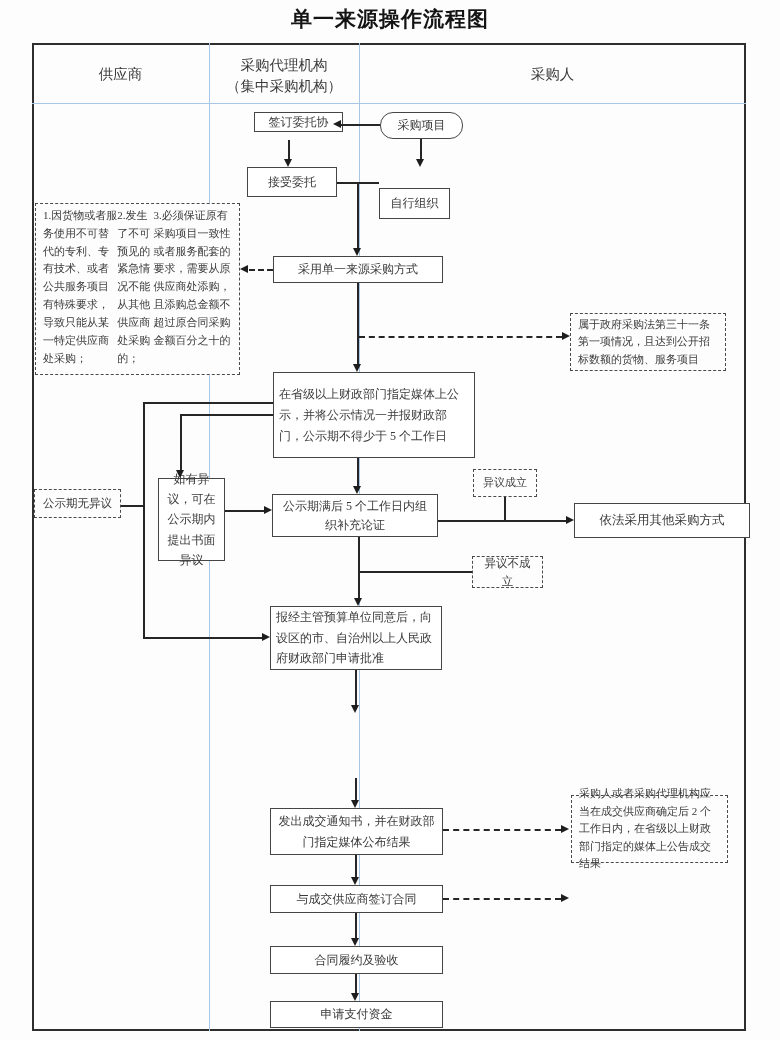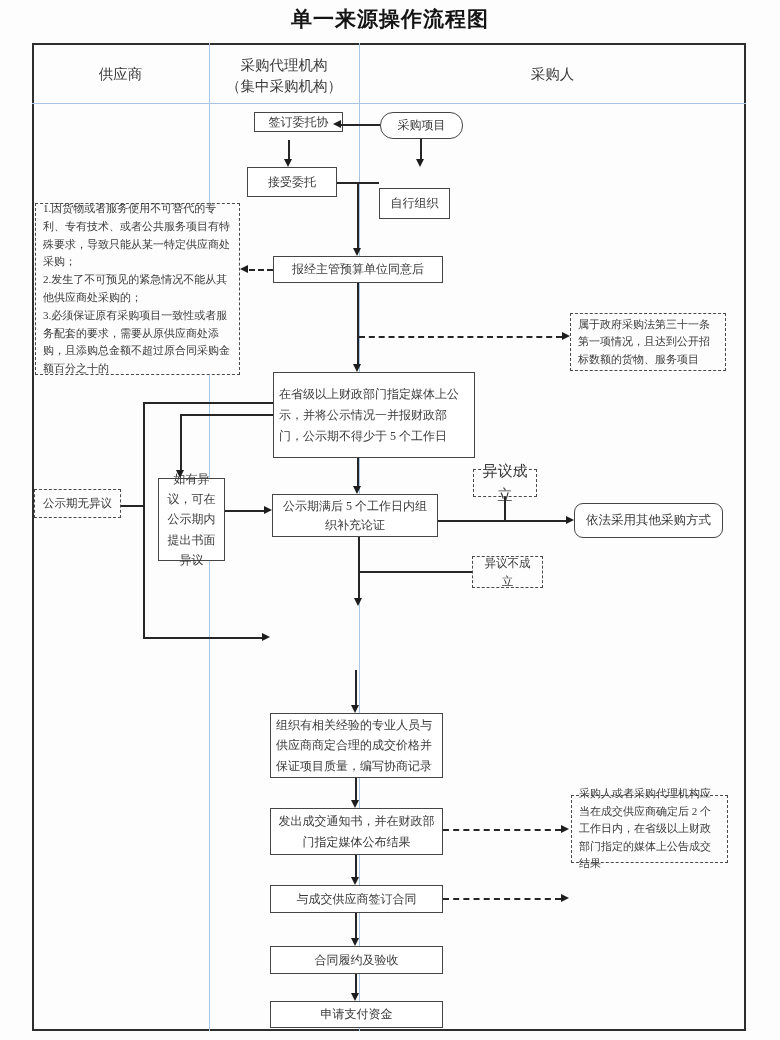--- a/index.html
+++ b/index.html
@@ -60,39 +60,39 @@
   <div class="lane-label" style="left:359px;top:64px;width:387px;">采购人</div>
   <div class="lane-label" style="left:209px;top:55px;width:150px;">
     <div>采购代理机构</div>
     <div>（集中采购机构）</div>
   </div>
 
   <div class="node" style="left:254px;top:112px;width:89px;height:20px;">签订委托协</div>
   <div class="node" style="left:380px;top:112px;width:83px;height:27px;border-radius:13px;">采购项目</div>
   <div class="node" style="left:247px;top:167px;width:90px;height:30px;">接受委托</div>
   <div class="node" style="left:379px;top:167px;width:71px;height:31px;margin-top:21px;">自行组织</div>
-  <div class="node" style="left:273px;top:256px;width:170px;height:27px;">报经主管预算单位同意后</div>
+  <div class="node" style="left:273px;top:256px;width:170px;height:27px;">采用单一来源采购方式</div>
   <div class="node para" style="left:273px;top:372px;width:202px;height:86px;line-height:1.75;">在省级以上财政部门指定媒体上公示，并将公示情况一并报财政部门，公示期不得少于 5 个工作日</div>
   <div class="node" style="left:272px;top:494px;width:166px;height:43px;">公示期满后 5 个工作日内组织补充论证</div>
   <div class="node" style="left:158px;top:478px;width:67px;height:83px;padding:2px 4px;line-height:1.7;">如有异议，可在公示期内提出书面异议</div>
-  <div class="node" style="left:574px;top:503px;width:149px;height:35px;font-size:12.5px;border-radius:9px;">依法采用其他采购方式</div>
-  <div class="node para" style="left:270px;top:713px;width:173px;height:65px;line-height:1.7;">组织有相关经验的专业人员与供应商商定合理的成交价格并保证项目质量，编写协商记录</div>
+  <div class="node" style="left:574px;top:503px;width:176px;height:35px;font-size:12.5px;">依法采用其他采购方式</div>
+  <div class="node para" style="left:270px;top:606px;width:172px;height:64px;line-height:1.7;">报经主管预算单位同意后，向设区的市、自治州以上人民政府财政部门申请批准</div>
   <div class="node" style="left:270px;top:808px;width:173px;height:47px;line-height:1.7;">发出成交通知书，并在财政部门指定媒体公布结果</div>
   <div class="node" style="left:270px;top:885px;width:173px;height:28px;">与成交供应商签订合同</div>
   <div class="node" style="left:270px;top:1001px;width:173px;height:27px;">申请支付资金</div>
   <div class="node" style="left:270px;top:946px;width:173px;height:28px;">合同履约及验收</div>
 
-  <div class="dashed para" style="left:35px;top:203px;width:205px;height:172px;line-height:1.62;flex-direction:column;justify-content:center;align-items:flex-start;">
+  <div class="dashed para" style="left:35px;top:203px;width:205px;height:172px;line-height:1.62;flex-direction:row;justify-content:center;align-items:flex-start;">
     <p class="cond-item">1.因货物或者服务使用不可替代的专利、专有技术、或者公共服务项目有特殊要求，导致只能从某一特定供应商处采购；</p>
     <p class="cond-item">2.发生了不可预见的紧急情况不能从其他供应商处采购的；</p>
     <p class="cond-item">3.必须保证原有采购项目一致性或者服务配套的要求，需要从原供应商处添购，且添购总金额不超过原合同采购金额百分之十的</p>
   </div>
   <div class="dashed para" style="left:570px;top:313px;width:156px;height:58px;">属于政府采购法第三十一条第一项情况，且达到公开招标数额的货物、服务项目</div>
   <div class="dashed" style="left:34px;top:489px;width:87px;height:29px;font-size:11.5px;">公示期无异议</div>
-  <div class="dashed" style="left:473px;top:469px;width:64px;height:28px;font-size:15px;">异议成立</div>
+  <div class="dashed" style="left:473px;top:469px;width:64px;height:28px;font-size:11px;">异议成立</div>
   <div class="dashed" style="left:472px;top:556px;width:71px;height:32px;font-size:11.5px;">异议不成立</div>
   <div class="dashed para" style="left:571px;top:795px;width:157px;height:68px;">采购人或者采购代理机构应当在成交供应商确定后 2 个工作日内，在省级以上财政部门指定的媒体上公告成交结果</div>
 
   <div class="hline" style="left:341px;top:124px;width:39px;"></div>
   <div class="ah ah-left" style="left:333px;top:120px;"></div>
 
   <div class="vline" style="left:288px;top:140px;height:20px;"></div>
   <div class="ah ah-down" style="left:284px;top:159px;"></div>
 
   <div class="vline" style="left:420px;top:139px;height:21px;"></div>

